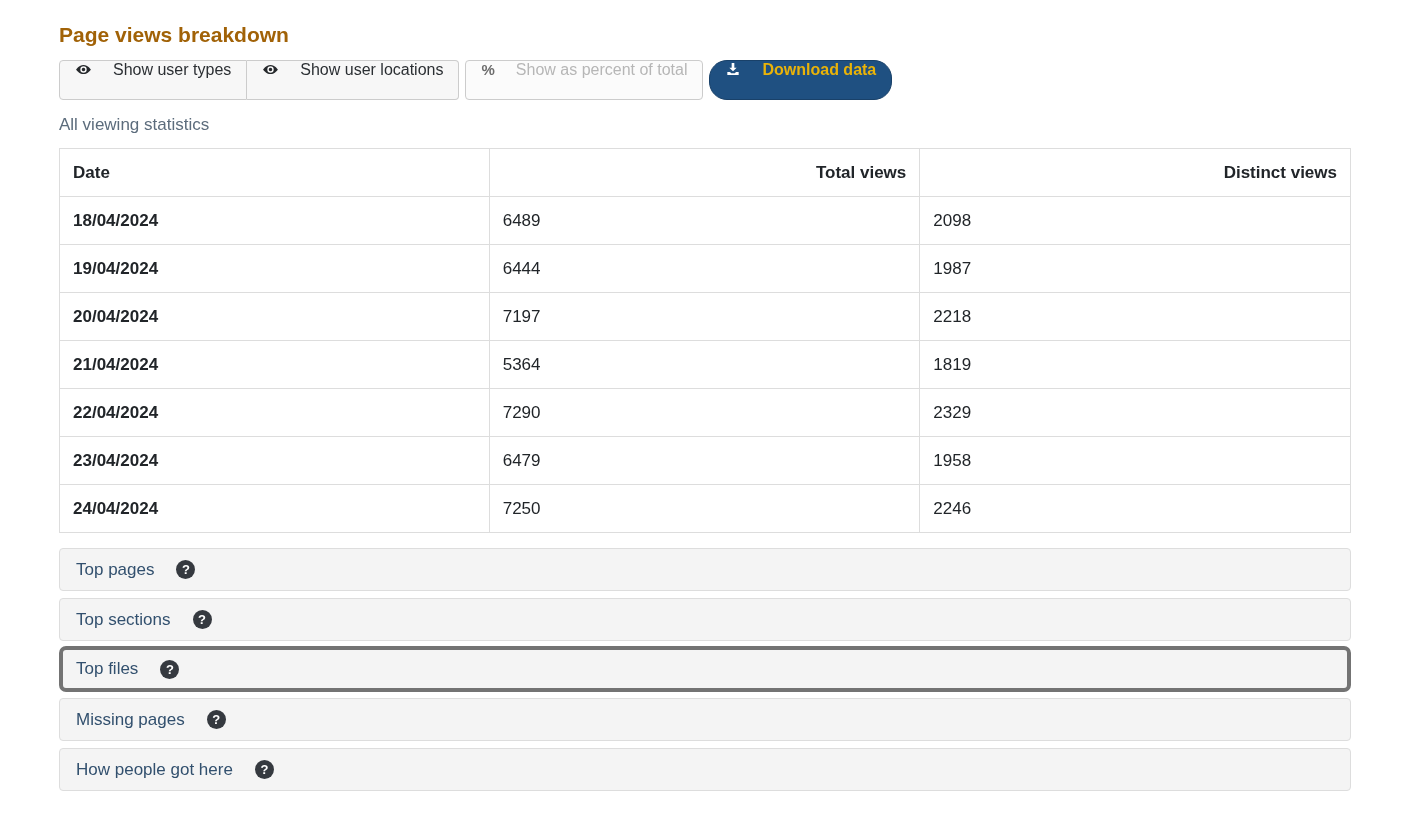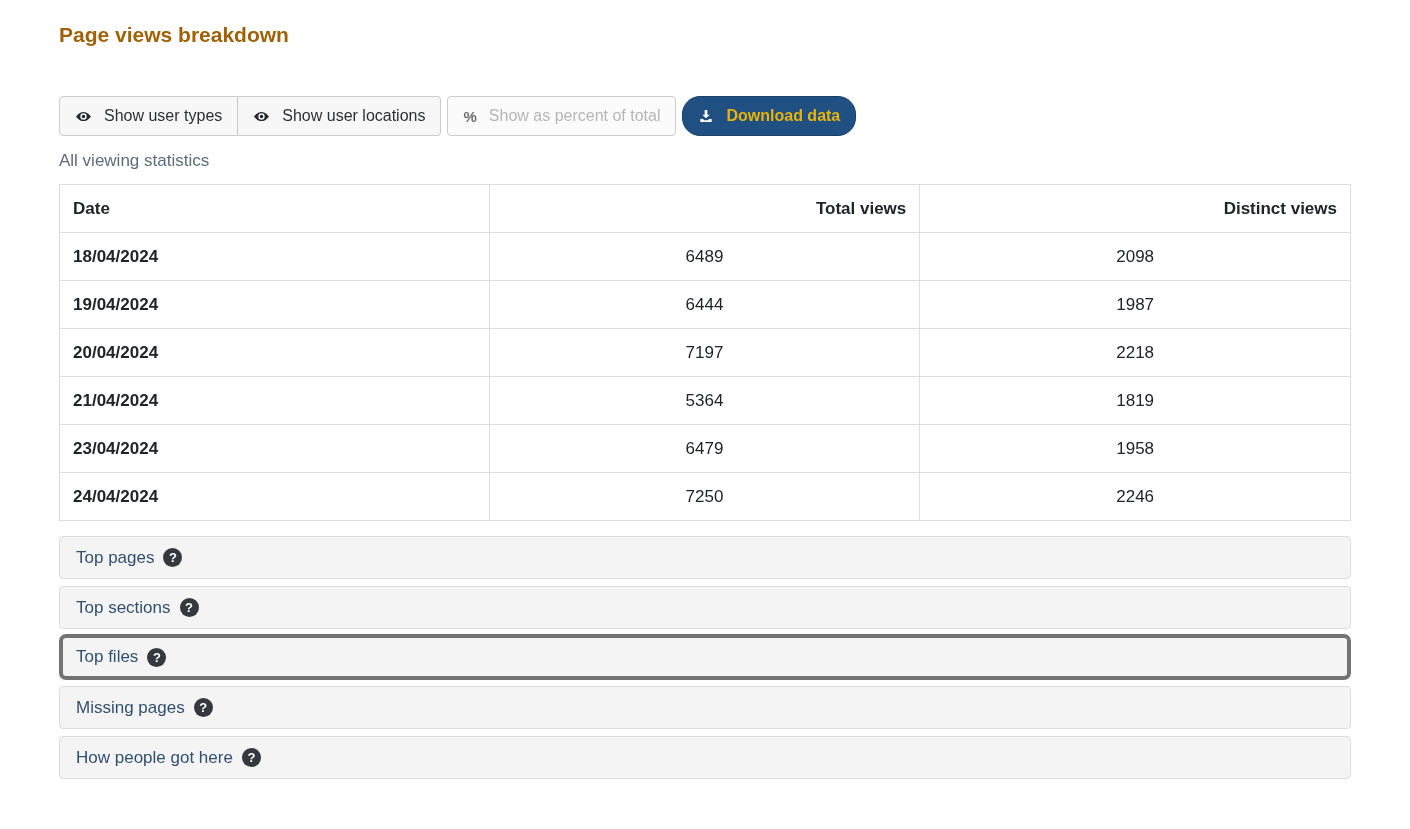--- a/index.html
+++ b/index.html
@@ -19,32 +19,31 @@
     font-weight: 700;
     color: #a16207;
     margin: 0 0 13px 0;
   }
 
   
   .toolbar { display: flex; align-items: center; margin-bottom: 15px; }
   .btn {
     height: 40px;
     display: inline-flex;
-    align-items: center;
-    gap: 12px;
+    align-items: flex-start;
+    gap: 21px;
     padding: 0 15px;
     font-family: "Liberation Sans", sans-serif;
     font-size: 16px;
     color: #2b2f33;
     background: #f7f7f7;
     border: 1px solid #cccccc;
     border-radius: 4px;
     cursor: pointer;
     white-space: nowrap;
-    margin-top: 36px;
   }
   .btn-group { display: inline-flex; }
   .btn-group .btn:first-child { border-radius: 4px 0 0 4px; }
   .btn-group .btn:last-child { border-left: 0; border-radius: 0 4px 4px 0; }
   .btn.disabled {
     margin-left: 6px;
     color: #b6b6b6;
     background: #fbfbfb;
     cursor: default;
   }
@@ -79,28 +78,28 @@
   }
   table.stats th, table.stats td {
     border: 1px solid #dddddd;
     height: 48px;
     padding: 0 13px;
     vertical-align: middle;
   }
   table.stats thead th { font-weight: 700; text-align: left; color: #212529; }
   table.stats thead th.num { text-align: right; }
   table.stats tbody th { font-weight: 700; text-align: left; width: 430px; }
-  table.stats td.num { text-align: center; width: 431px; font-weight: 400; }
+  table.stats td.num { text-align: left; width: 431px; font-weight: 400; }
 
   
   .accordion { width: 1292px; }
   .accordion-item {
     display: flex;
     align-items: center;
-    gap: 9px;
+    gap: 22px;
     height: 43px;
     padding: 0 16px;
     margin-bottom: 7px;
     background: #f4f4f4;
     border: 1px solid #dddddd;
     border-radius: 4px;
     cursor: pointer;
   }
   .accordion-item .label {
     font-size: 17px;
@@ -193,20 +192,25 @@
           <th scope="row">20/04/2024</th>
           <td class="num">7197</td>
           <td class="num">2218</td>
         </tr>
         <tr>
           <th scope="row">21/04/2024</th>
           <td class="num">5364</td>
           <td class="num">1819</td>
         </tr>
         <tr>
+          <th scope="row">22/04/2024</th>
+          <td class="num">7290</td>
+          <td class="num">2329</td>
+        </tr>
+        <tr>
           <th scope="row">23/04/2024</th>
           <td class="num">6479</td>
           <td class="num">1958</td>
         </tr>
         <tr>
           <th scope="row">24/04/2024</th>
           <td class="num">7250</td>
           <td class="num">2246</td>
         </tr>
       </tbody>

